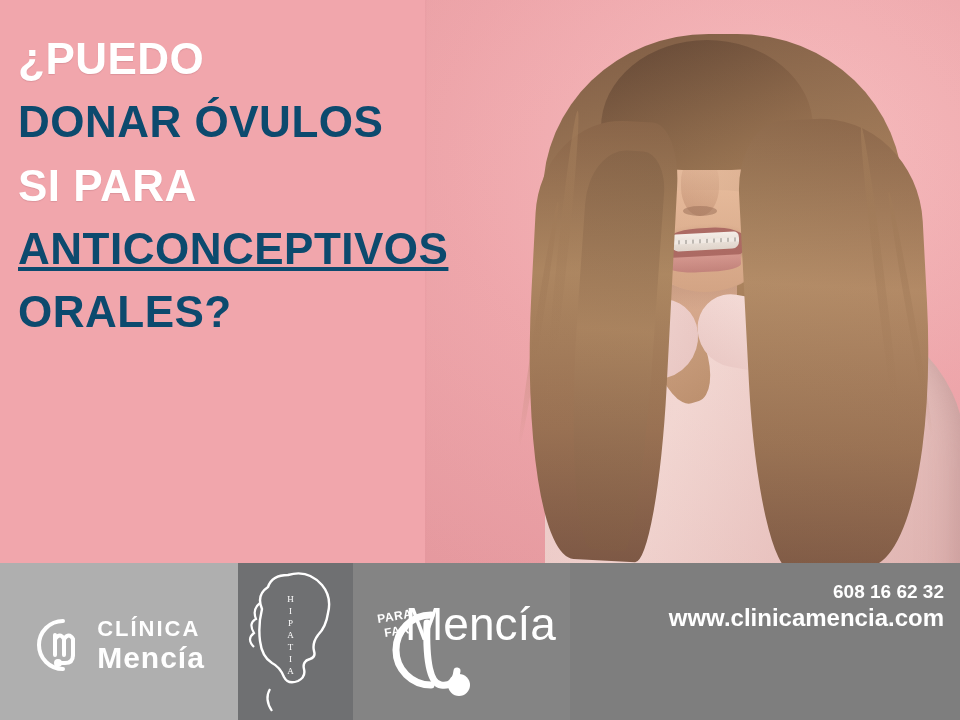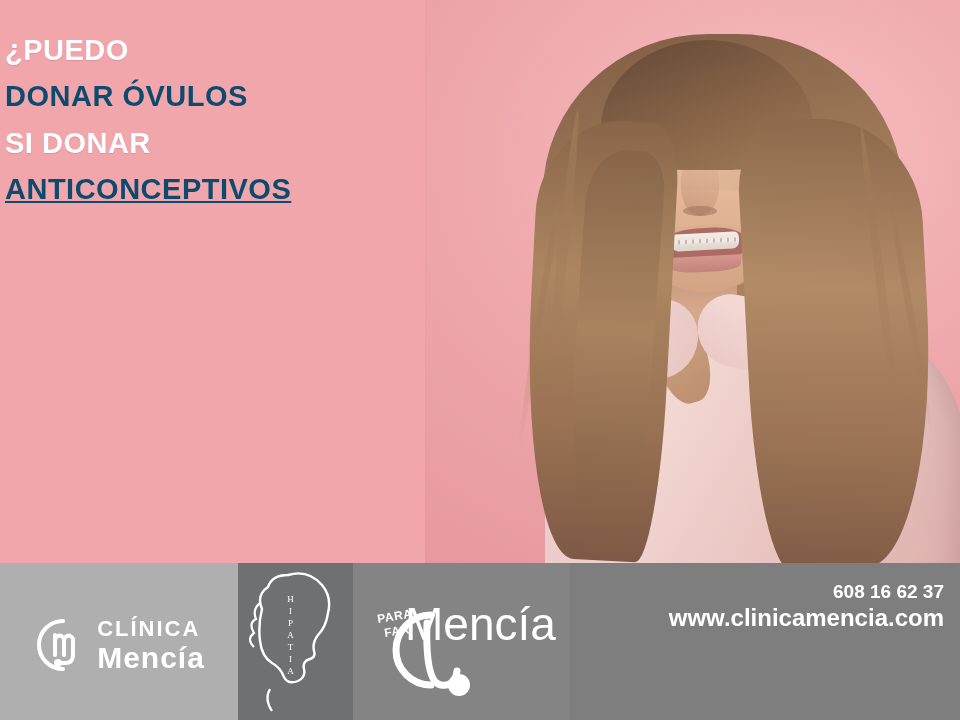--- a/index.html
+++ b/index.html
@@ -193,22 +193,22 @@
   
   #headline{
     position:absolute;left:0;top:34px;width:520px;
     z-index:6;
     font-weight:bold;
     letter-spacing:.5px;
     line-height:1.12;
   }
   #headline .hl{
     display:block;
-    padding-left:5px;
-    font-size:29px;
+    padding-left:18px;
+    font-size:44px;
     margin-bottom:14px;
     white-space:nowrap;
   }
   .hl-white{color:#FFFFFF;text-shadow:0 1px 1px rgba(170,100,110,.28);}
   .hl-dark{color:#0c4a6e;}
   #hl-1{font-size:45px;}
   #hl-2{font-size:45px;}
   #hl-3{font-size:45px;}
   #hl-4{font-size:45px;text-decoration:underline;}
   #hl-5{font-size:45px;}
@@ -328,22 +328,23 @@
     <div class="w wisp" id="wisp3"></div>
     <div class="w wisp" id="wisp4"></div>
 
     <div id="photoVig"></div>
   </div>
   <div id="seam"></div>
 
   <div id="headline">
     <span class="hl hl-white" id="hl-1">¿PUEDO</span>
     <span class="hl hl-dark" id="hl-2">DONAR ÓVULOS</span>
-    <span class="hl hl-white" id="hl-3">SI DONAR</span>
+    <span class="hl hl-white" id="hl-3">SI PARA</span>
     <span class="hl hl-dark" id="hl-4">ANTICONCEPTIVOS</span>
+    <span class="hl hl-dark" id="hl-5">ORALES?</span>
   </div>
 
   <div id="footer">
     <div class="panel" id="panelA"></div>
     <div class="panel" id="panelB"></div>
     <div class="panel" id="panelC"></div>
     <div class="panel" id="panelD"></div>
   </div>
 
   <div id="logoClinica">
@@ -388,18 +389,18 @@
     </svg>
     <div id="pfBadge">
       <span>PARA</span>
       <span>FAR</span>
     </div>
     <div id="mWord">Mencía</div>
   </div>
 
   <div id="contact">
     <div id="contactBlock">
-      <span class="phone">608 16 62 37</span>
+      <span class="phone">608 16 62 32</span>
       <span class="web">www.clinicamencia.com</span>
     </div>
   </div>
 
 </div>
 
 </body></html>

